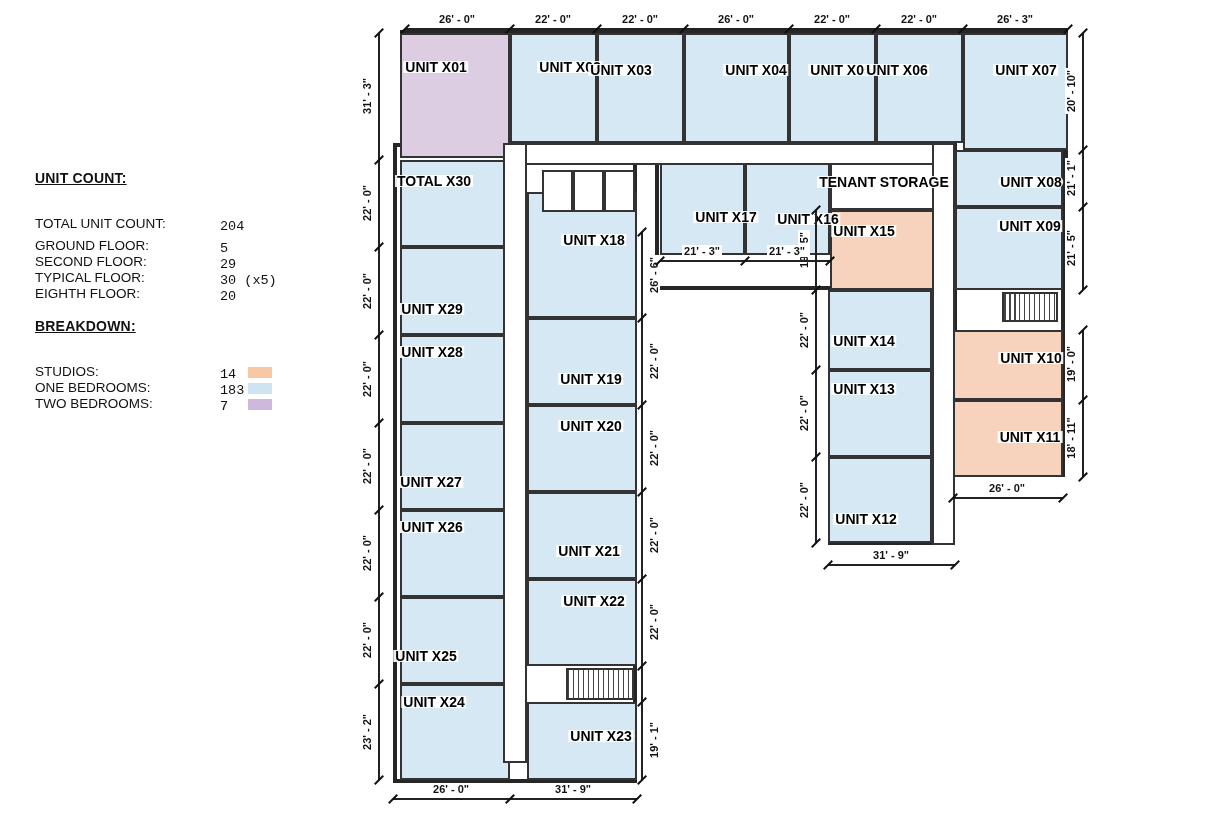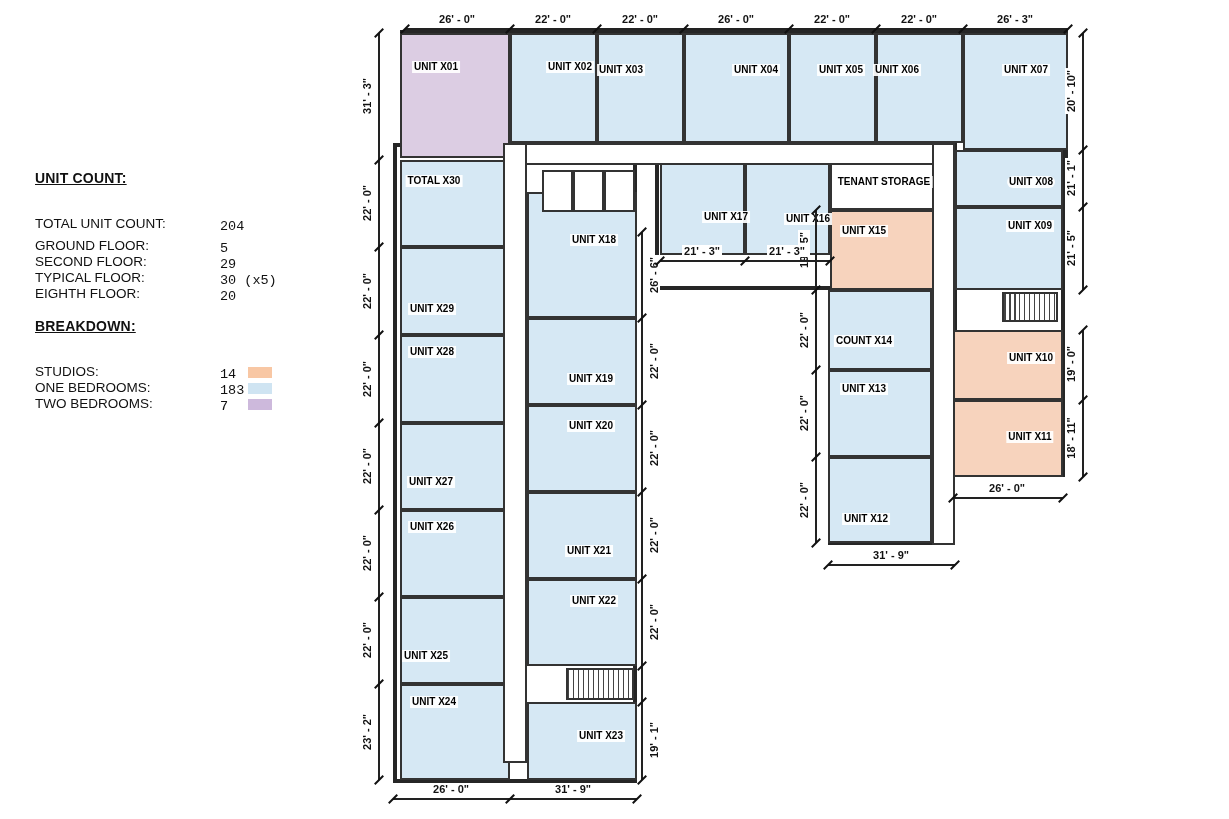--- a/index.html
+++ b/index.html
@@ -16,21 +16,21 @@
   .swatch{position:absolute;left:213px;top:3px;width:24px;height:11px;}
   #legend .section-space{height:16px;}
 
   
   .wing{position:absolute;background:#fff;border:4px solid #262626;box-sizing:border-box;}
   .room{position:absolute;border:2px solid #333;box-sizing:border-box;}
   .corridor{position:absolute;background:#fff;border:2px solid #333;box-sizing:border-box;}
   .cell{position:absolute;background:#fff;border:2px solid #333;box-sizing:border-box;}
   .hatch{position:absolute;border:2px solid #333;box-sizing:border-box;
          background:repeating-linear-gradient(90deg,#444 0 1.5px,#fff 1.5px 5px);}
-  .room-label{position:absolute;transform:translate(-50%,-50%);font-size:10px;font-weight:bold;
+  .room-label{position:absolute;transform:translate(-50%,-50%);font-size:14px;font-weight:bold;
               white-space:nowrap;background:rgba(255,255,255,.92);padding:0 2px;line-height:12px;color:#000;}
   .dim-line{position:absolute;background:#222;}
   .dim-tick{position:absolute;width:12px;height:2px;background:#111;transform:translate(-50%,-50%) rotate(-45deg);}
   .dim-label{position:absolute;font-size:11px;font-weight:bold;white-space:nowrap;color:#111;
              background:#fff;padding:0 2px;line-height:12px;}
   .dim-label.h{transform:translate(-50%,-50%);}
   .dim-label.v{transform:translate(-50%,-50%) rotate(-90deg);}
 </style>
 </head>
 <body>
@@ -133,21 +133,21 @@
       <div class="room-label" style="left: 756px; top: 70px;">UNIT X04</div>
       <div class="room-label" style="left: 841px; top: 70px;">UNIT X05</div>
       <div class="room-label" style="left: 897px; top: 70px;">UNIT X06</div>
       <div class="room-label" style="left: 1026px; top: 70px;">UNIT X07</div>
       <div class="room-label" style="left: 1031px; top: 182px; border-radius: 6px;">UNIT X08</div>
       <div class="room-label" style="left: 1030px; top: 226px;">UNIT X09</div>
       <div class="room-label" style="left: 1031px; top: 358px;">UNIT X10</div>
       <div class="room-label" style="left: 1030px; top: 437px;">UNIT X11</div>
       <div class="room-label" style="left: 866px; top: 519px;">UNIT X12</div>
       <div class="room-label" style="left: 864px; top: 389px;">UNIT X13</div>
-      <div class="room-label" style="left: 864px; top: 341px;">COUNT X14</div>
+      <div class="room-label" style="left: 864px; top: 341px;">UNIT X14</div>
       <div class="room-label" style="left: 864px; top: 231px;">UNIT X15</div>
       <div class="room-label" style="left: 772px; top: 219px; margin-left: 36px;">UNIT X16</div>
       <div class="room-label" style="left: 726px; top: 217px;">UNIT X17</div>
       <div class="room-label" style="left: 594px; top: 240px;">UNIT X18</div>
       <div class="room-label" style="left: 591px; top: 379px;">UNIT X19</div>
       <div class="room-label" style="left: 591px; top: 426px;">UNIT X20</div>
       <div class="room-label" style="left: 589px; top: 551px;">UNIT X21</div>
       <div class="room-label" style="left: 594px; top: 601px;">UNIT X22</div>
       <div class="room-label" style="left: 601px; top: 736px;">UNIT X23</div>
       <div class="room-label" style="left: 434px; top: 702px;">UNIT X24</div>

